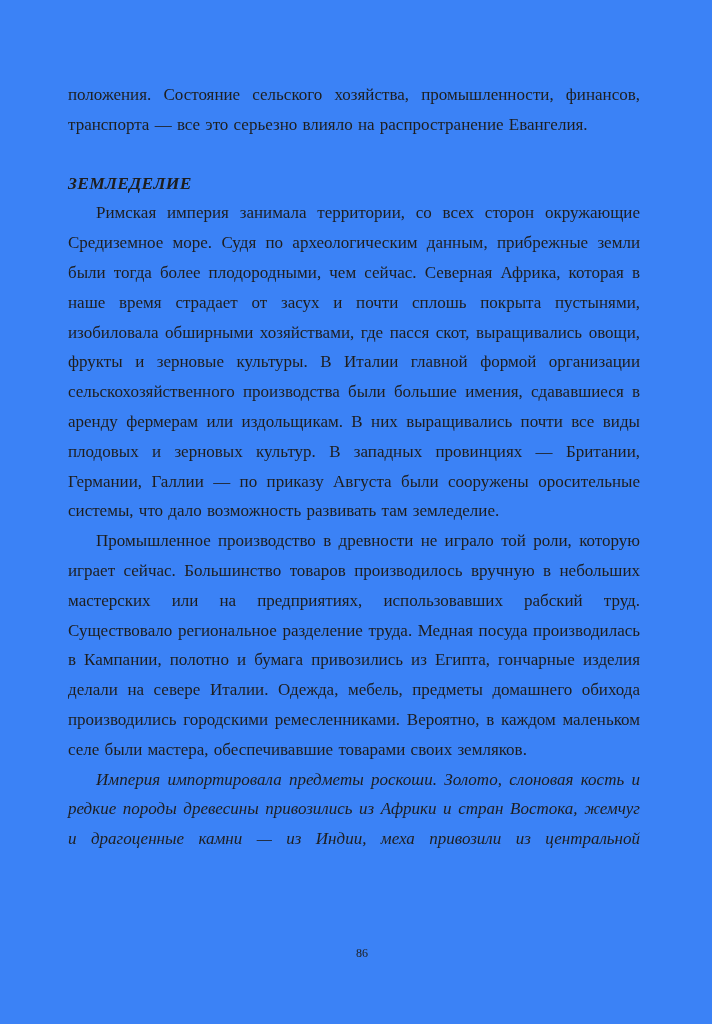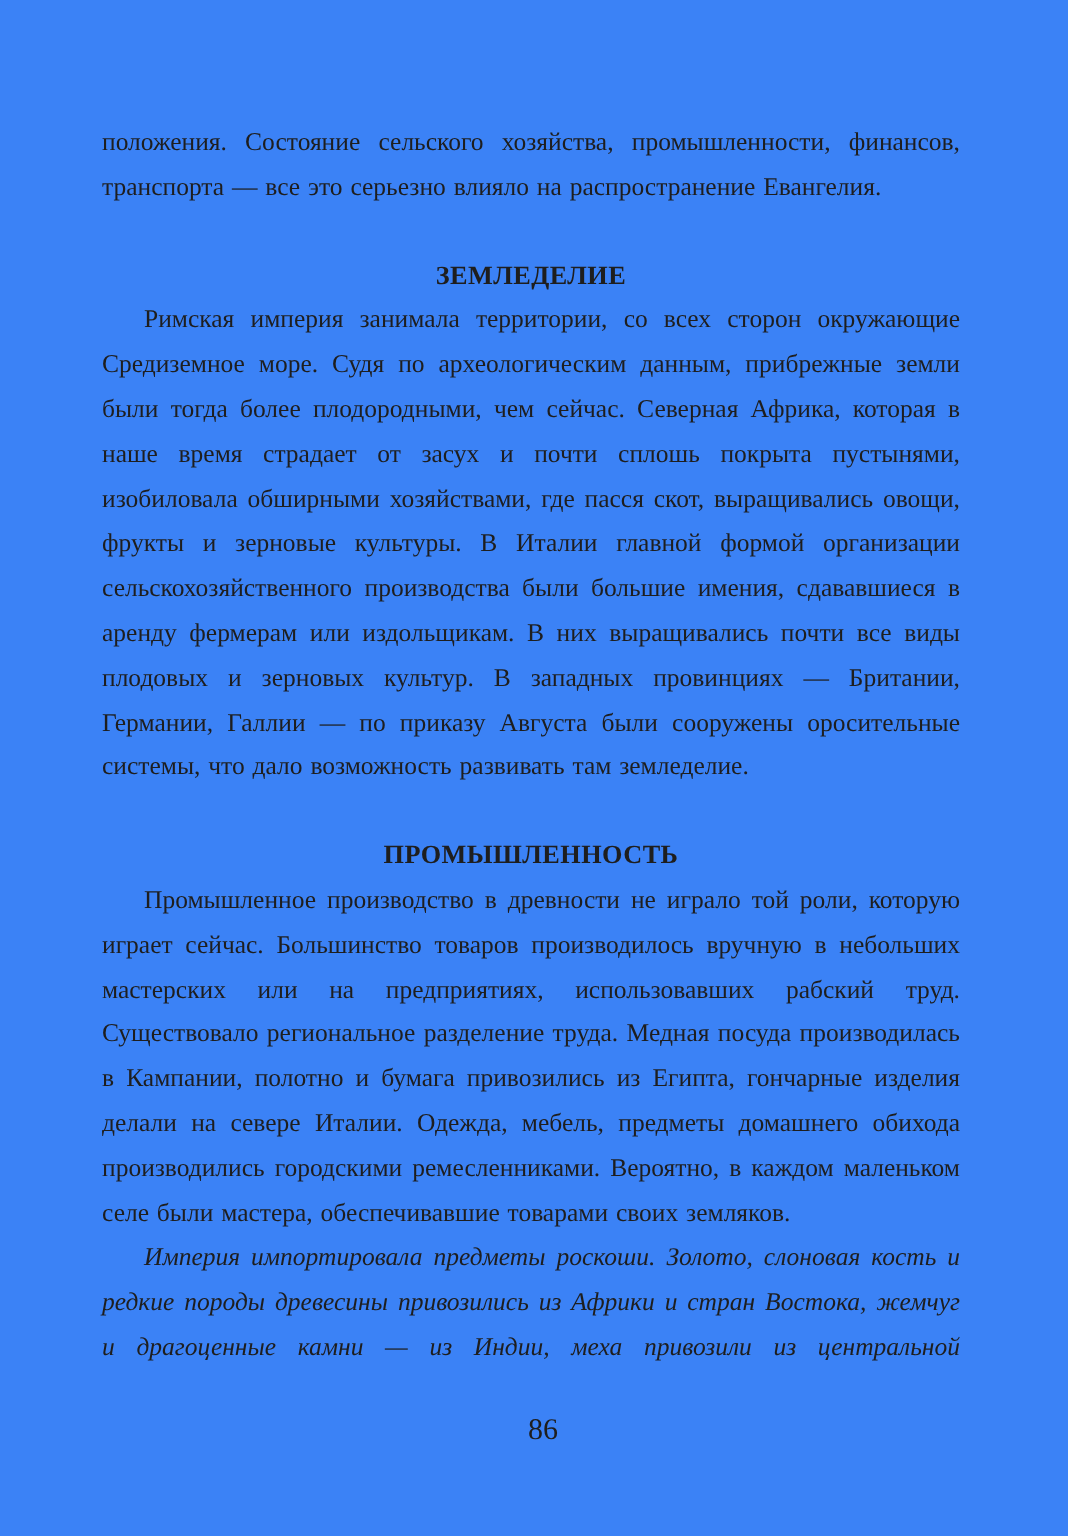--- a/index.html
+++ b/index.html
@@ -36,47 +36,47 @@
   }
   .para.continues {
     text-align-last: justify;
     font-style: italic;
   }
   .heading {
     margin: 29px 0 0 0;
     font-size: 17.5px;
     line-height: 29.8px;
     font-weight: 700;
-    text-align: center;
+    text-align: left;
     letter-spacing: 0.3px;
+    font-style: italic;
   }
   .page-number {
     position: absolute;
     top: 938px;
     left: 0;
     width: 724px;
     text-align: center;
-    font-size: 20px;
+    font-size: 12px;
     line-height: 30px;
     color: #1e1e1e;
   }
 </style>
 </head>
 <body>
 
 <div class="page">
   <div class="content">
 
     <p class="para first">положения. Состояние сельского хозяйства, промышленности, финансов, транспорта — все это серьезно влияло на распространение Евангелия.</p>
 
     <h2 class="heading">ЗЕМЛЕДЕЛИЕ</h2>
 
     <p class="para">Римская империя занимала территории, со всех сторон окружающие Средиземное море. Судя по археологическим данным, прибрежные земли были тогда более плодородными, чем сейчас. Северная Африка, которая в наше время страдает от засух и почти сплошь покрыта пустынями, изобиловала обширными хозяйствами, где пасся скот, выращивались овощи, фрукты и зерновые культуры. В Италии главной формой организации сельскохозяйственного производства были большие имения, сдававшиеся в аренду фермерам или издольщикам. В них выращивались почти все виды плодовых и зерновых культур. В западных провинциях — Британии, Германии, Галлии — по приказу Августа были сооружены оросительные системы, что дало возможность развивать там земледелие.</p>
 
-    <h2 class="heading">ПРОМЫШЛЕННОСТЬ</h2>
 
     <p class="para">Промышленное производство в древности не играло той роли, которую играет сейчас. Большинство товаров производилось вручную в небольших мастерских или на предприятиях, использовавших рабский труд. Существовало региональное разделение труда. Медная посуда производилась в Кампании, полотно и бумага привозились из Египта, гончарные изделия делали на севере Италии. Одежда, мебель, предметы домашнего обихода производились городскими ремесленниками. Вероятно, в каждом маленьком селе были мастера, обеспечивавшие товарами своих земляков.</p>
 
     <p class="para continues">Империя импортировала предметы роскоши. Золото, слоновая кость и редкие породы древесины привозились из Африки и стран Востока, жемчуг и драгоценные камни — из Индии, меха привозили из центральной</p>
 
   </div>
 
   <div class="page-number">86</div>
 </div>
 

